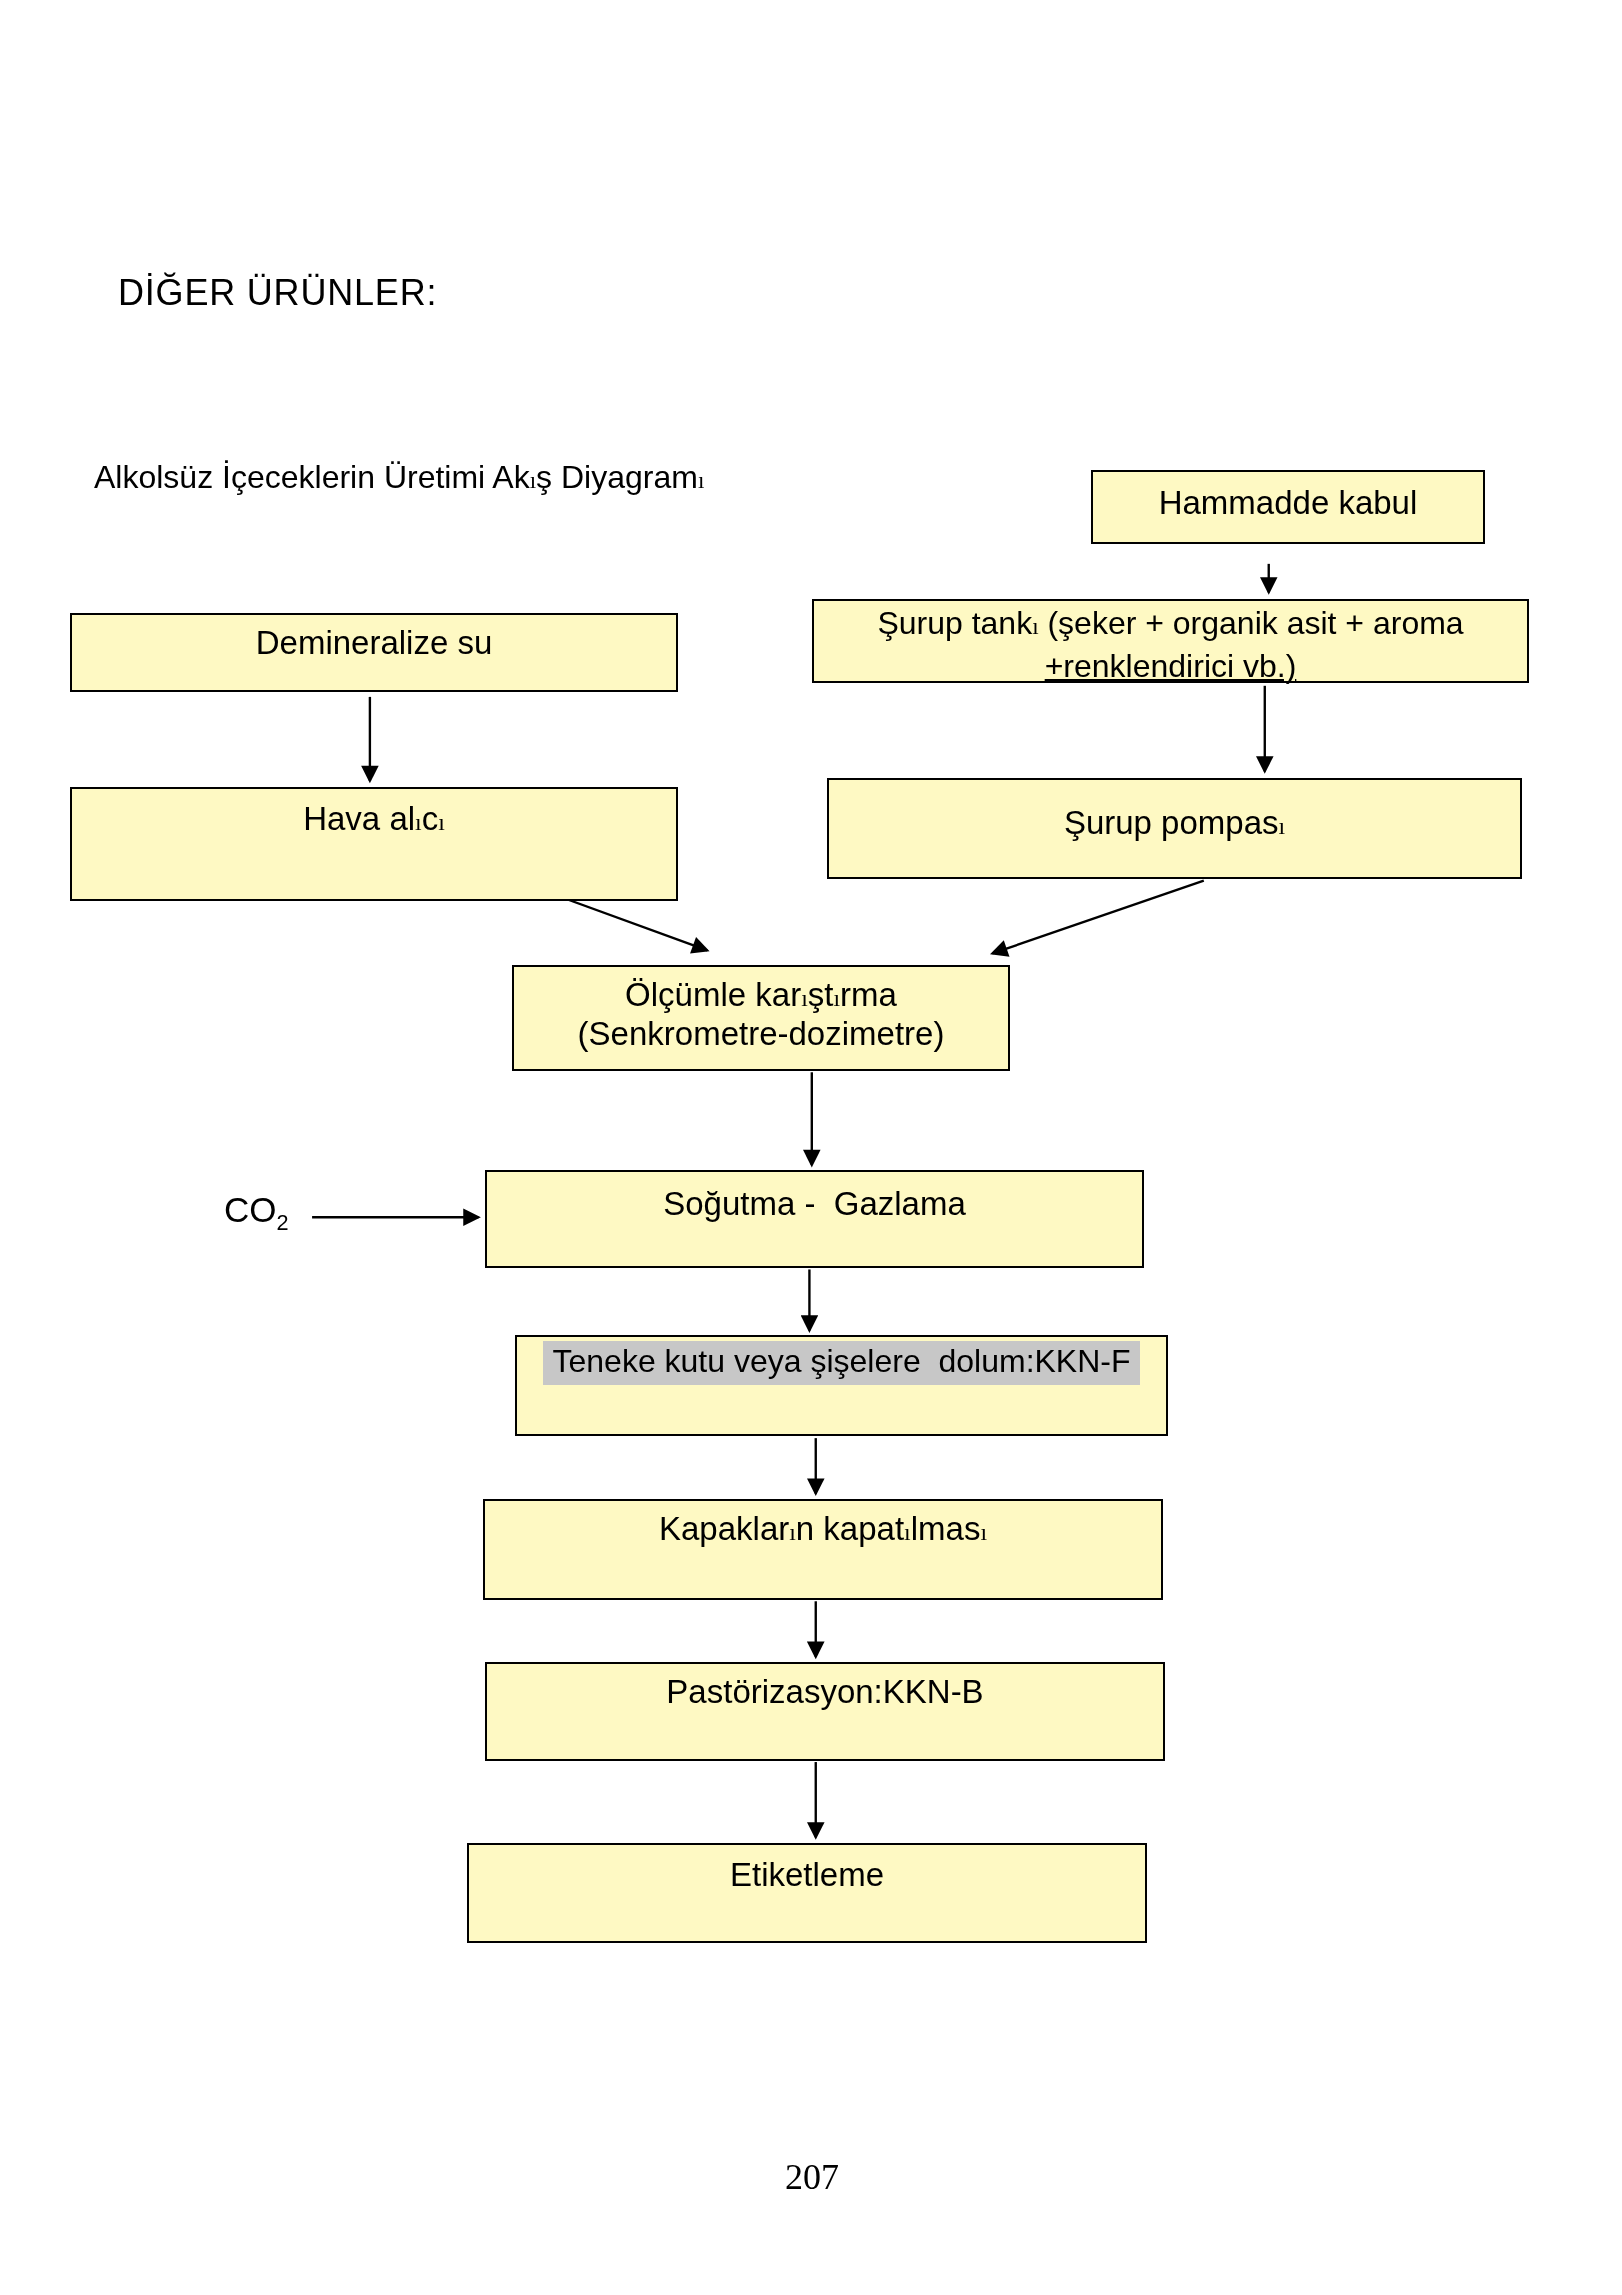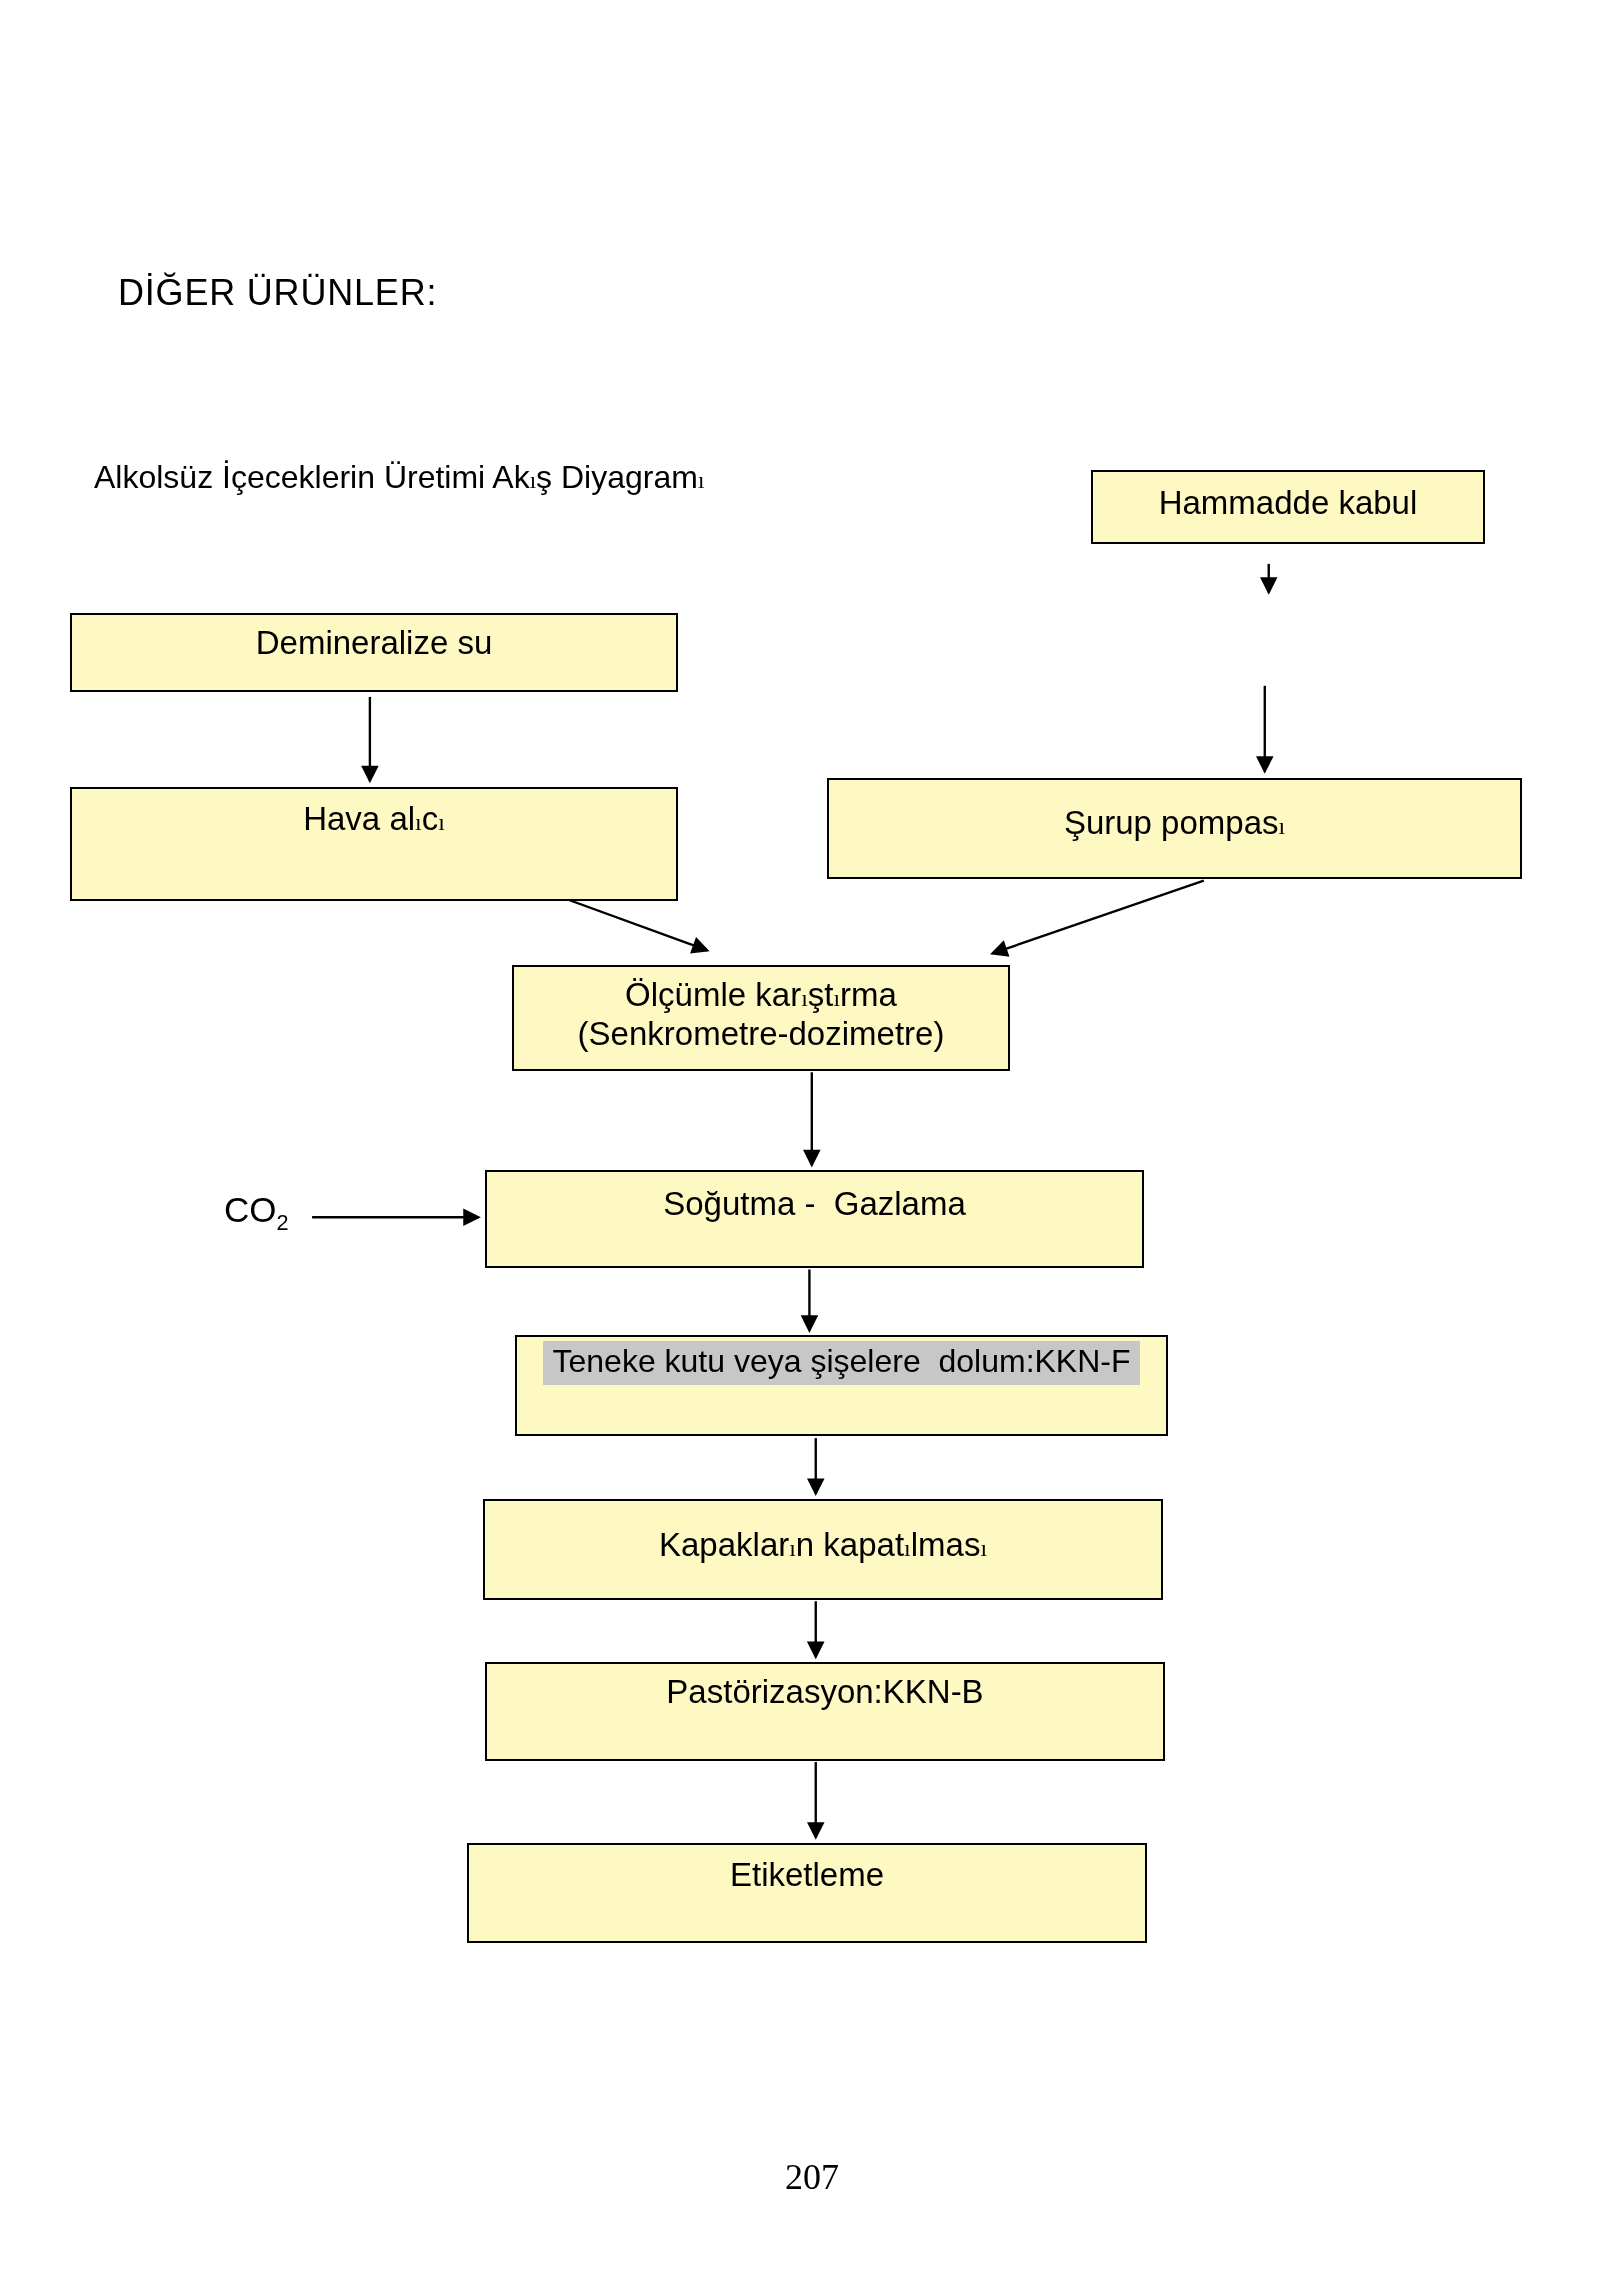--- a/index.html
+++ b/index.html
@@ -35,21 +35,21 @@
   .fb-i-done .fb-i{font-family:"Liberation Serif", serif;font-size:0.72em;}
   .underlined{text-decoration:underline;}
   #node-hammadde      {left:1091px;top:470px;width:394px;height:74px;padding-top:11px;}
   #node-demineralize  {left:70px;  top:613px;width:608px;height:79px;padding-top:8px;}
   #node-surup-tanki   {left:812px;top:599px;width:717px;height:84px;padding-top:2.4px;font-size:32px;}
   #node-hava-alici    {left:70px;  top:787px;width:608px;height:114px;padding-top:9.5px;}
   #node-surup-pompasi {left:827px;top:778px;width:695px;height:101px;padding-top:23px;}
   #node-olcumle       {left:512px; top:965px;width:498px;height:106px;padding-top:9.5px;line-height:36px;}
   #node-sogutma       {left:485px; top:1170px;width:659px;height:98px;padding-top:12px;}
   #node-teneke        {left:515px; top:1335px;width:653px;height:101px;padding-top:4px;font-size:32px;}
-  #node-kapaklarin    {left:483px; top:1499px;width:680px;height:101px;padding-top:24px;}
+  #node-kapaklarin    {left:483px; top:1499px;width:680px;height:101px;padding-top:8px;}
   #node-pastorizasyon {left:485px; top:1662px;width:680px;height:99px;padding-top:8px;background:#fef9c3;}
   #node-etiketleme    {left:467px; top:1843px;width:680px;height:100px;padding-top:10px;}
   .hl{background:#c7c7c7;padding:2.4px 9.5px 6.3px 9.5px;}
   .co2{
     left:224px;top:1190px;
     font-size:35px;
   }
   .co2 sub{font-size:0.62em;}
   .pagenum{
     left:733px;top:2156px;width:158px;
@@ -92,20 +92,24 @@
   </div>
 
   <div class="node" id="node-hammadde">
     <span class="lbl">Hammadde kabul</span>
   </div>
 
   <div class="node" id="node-demineralize">
     <span class="lbl">Demineralize su</span>
   </div>
 
+  <div class="node" id="node-surup-tanki">
+    <span class="lbl fbi fb-i-done">Şurup tank<span class="fb-i">ı</span> (şeker + organik asit + aroma</span>
+    <span class="lbl underlined">+renklendirici vb.)</span>
+  </div>
 
   <div class="node" id="node-hava-alici">
     <span class="lbl fbi fb-i-done">Hava al<span class="fb-i">ı</span>c<span class="fb-i">ı</span></span>
   </div>
 
   <div class="node" id="node-surup-pompasi">
     <span class="lbl fbi fb-i-done">Şurup pompas<span class="fb-i">ı</span></span>
   </div>
 
   <div class="node" id="node-olcumle">

